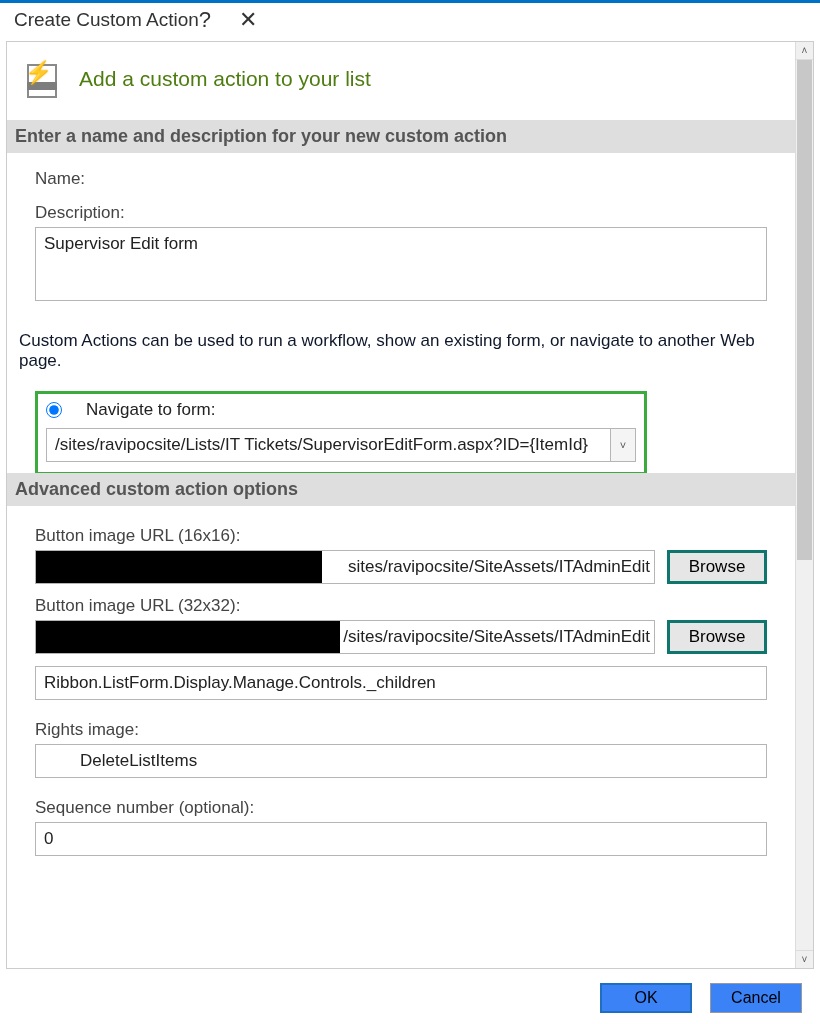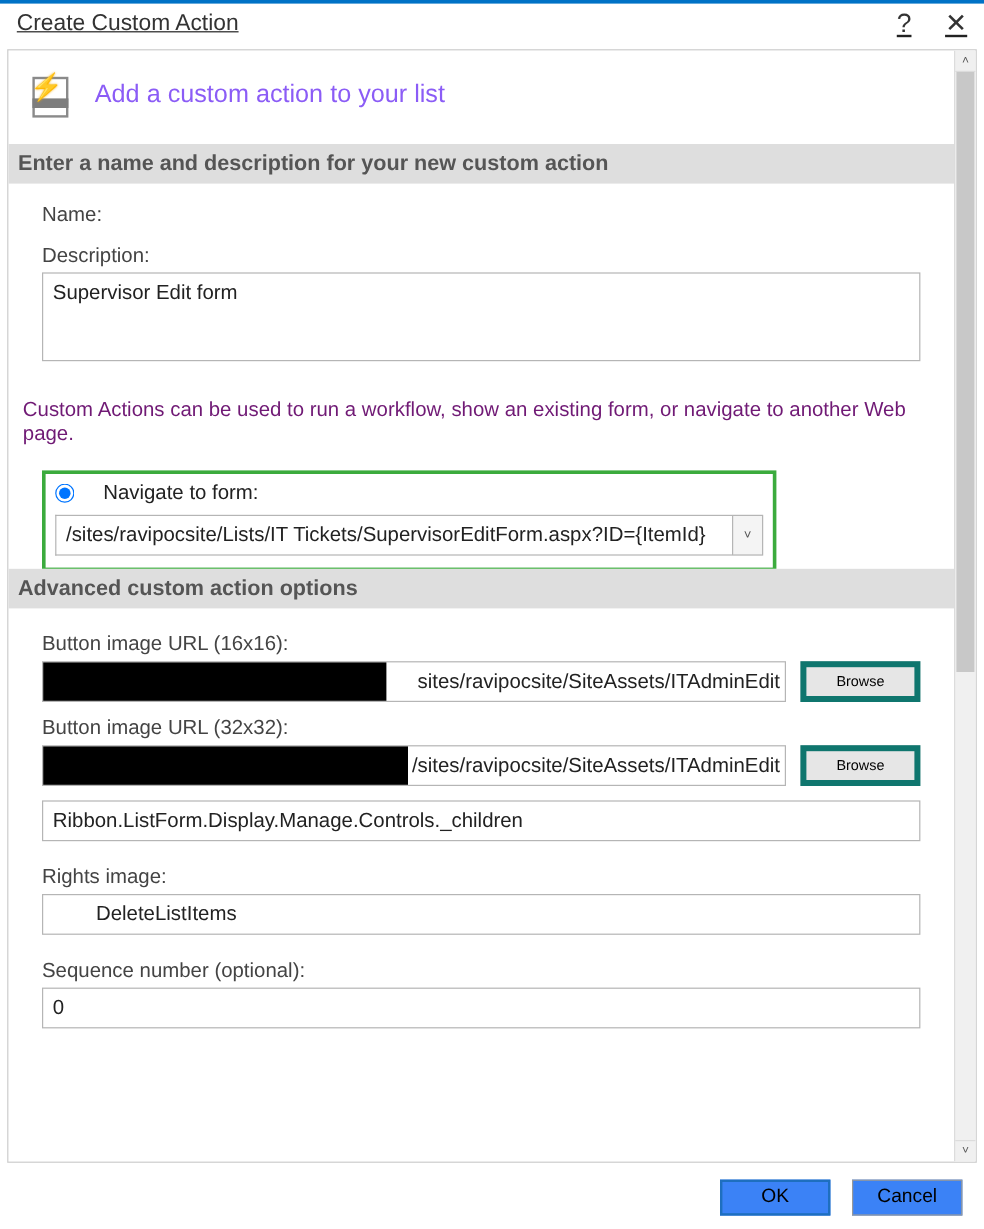--- a/index.html
+++ b/index.html
@@ -10,23 +10,22 @@
     background: #fff;
     width: 820px;
     height: 1024px;
     overflow: hidden;
     position: relative;
   }
   .top-accent { height: 3px; background: #0072c6; }
   .titlebar {
     display: flex;
     align-items: center;
-    justify-content: space-between;
+    justify-content: flex-start;
     padding: 6px 14px 10px 14px;
-    text-decoration: underline;
   }
   .titlebar .title { font-size: 19px; color: #333; }
   .titlebar .controls { display: flex; gap: 28px; align-items: center; }
   .tb-btn { font-size: 22px; line-height: 1; color: #333; cursor: pointer; }
   .dialog-body {
     border: 1px solid #ccc;
     margin: 0 6px;
     padding: 0;
     height: 928px;
     position: relative;
@@ -81,21 +80,21 @@
     position: absolute; left: 4px; top: 24px;
     width: 30px; height: 8px;
     background: #7d7d7d;
   }
   .wizard-icon .bolt {
     position: absolute; left: 2px; top: 2px;
     font-size: 22px; color: #f0a800;
     text-shadow: 0 0 2px #f0a800;
   }
   .wizard-header .heading {
-    font-size: 21px; color: #8b5cf6;
+    font-size: 21px; color: #4d7c0f;
   }
 
   .section-bar {
     background: #dedede;
     color: #555;
     font-weight: 600;
     font-size: 18px;
     padding: 6px 8px;
     margin: 0;
   }
@@ -115,21 +114,21 @@
     font-family: inherit;
     color: #222;
     background: #fff;
   }
   .text-area {
     height: 74px;
     resize: none;
   }
   .intro-text {
     font-size: 17px;
-    color: #701a75;
+    color: #0f172a;
     padding: 8px 12px 16px 12px;
   }
 
   .highlight-box {
     border: 3px solid #3bab3d;
     margin: 4px 20px 0 28px;
     padding: 6px 8px 10px 8px;
     width: 612px;
   }
   .radio-row {
@@ -167,22 +166,22 @@
     z-index: 2;
   }
   .adv-row .text-input {
     padding-left: 8px;
   }
   .adv-row.r16 .redact { width: 286px; }
   .adv-row.r32 .redact { width: 304px; }
   .btn-browse {
     width: 100px;
     background: #e6e6e6;
-    border: 5px solid #0f766e;
-    font-size: 12px;
+    border: 3px solid #0f766e;
+    font-size: 17px;
     cursor: pointer;
   }
 
   .footer {
     position: absolute;
     bottom: 0; left: 0; right: 0;
     height: 52px;
     display: flex;
     justify-content: flex-end;
     align-items: center;

